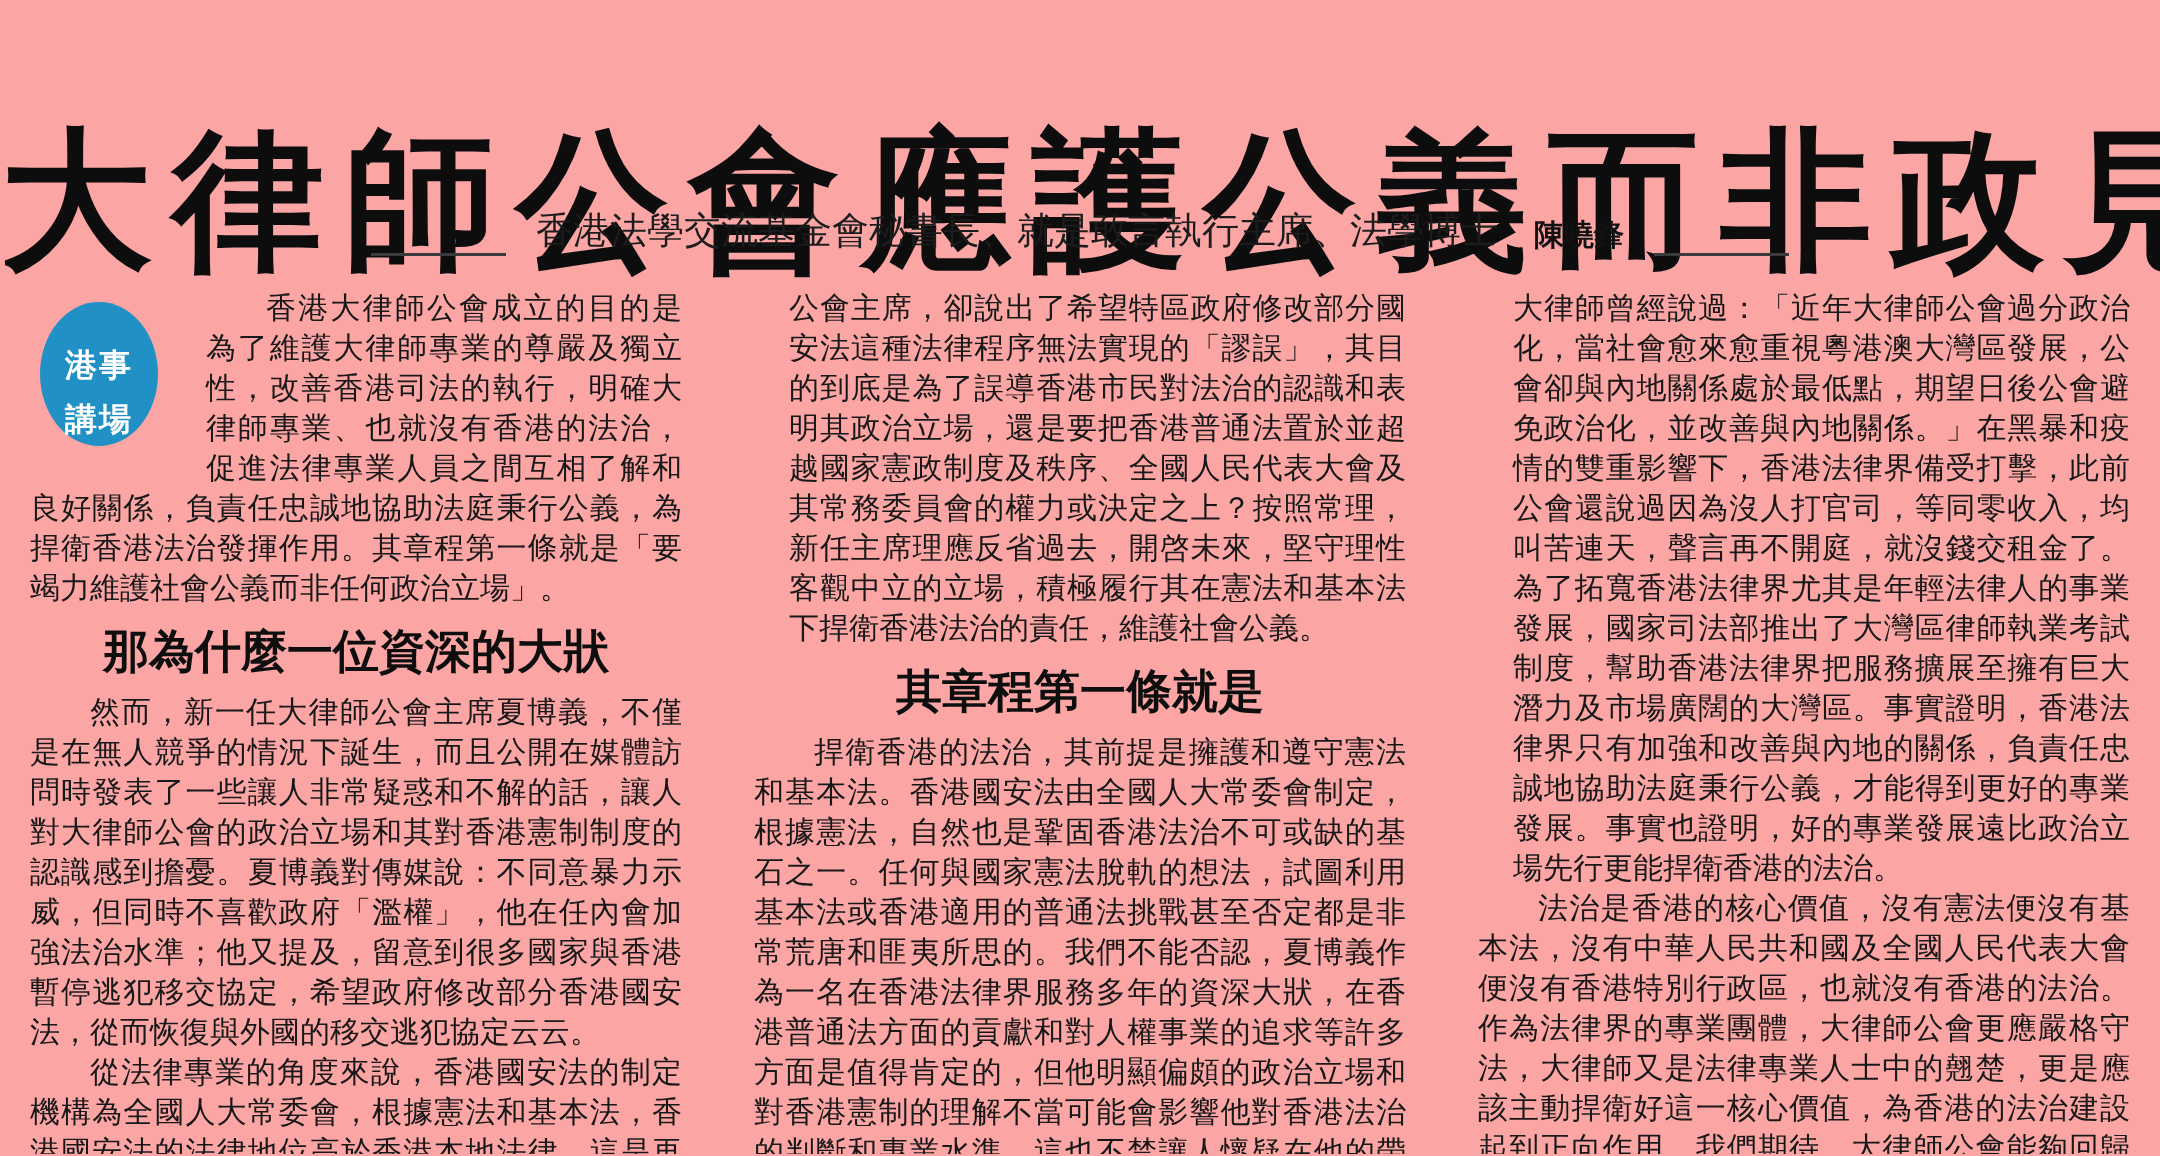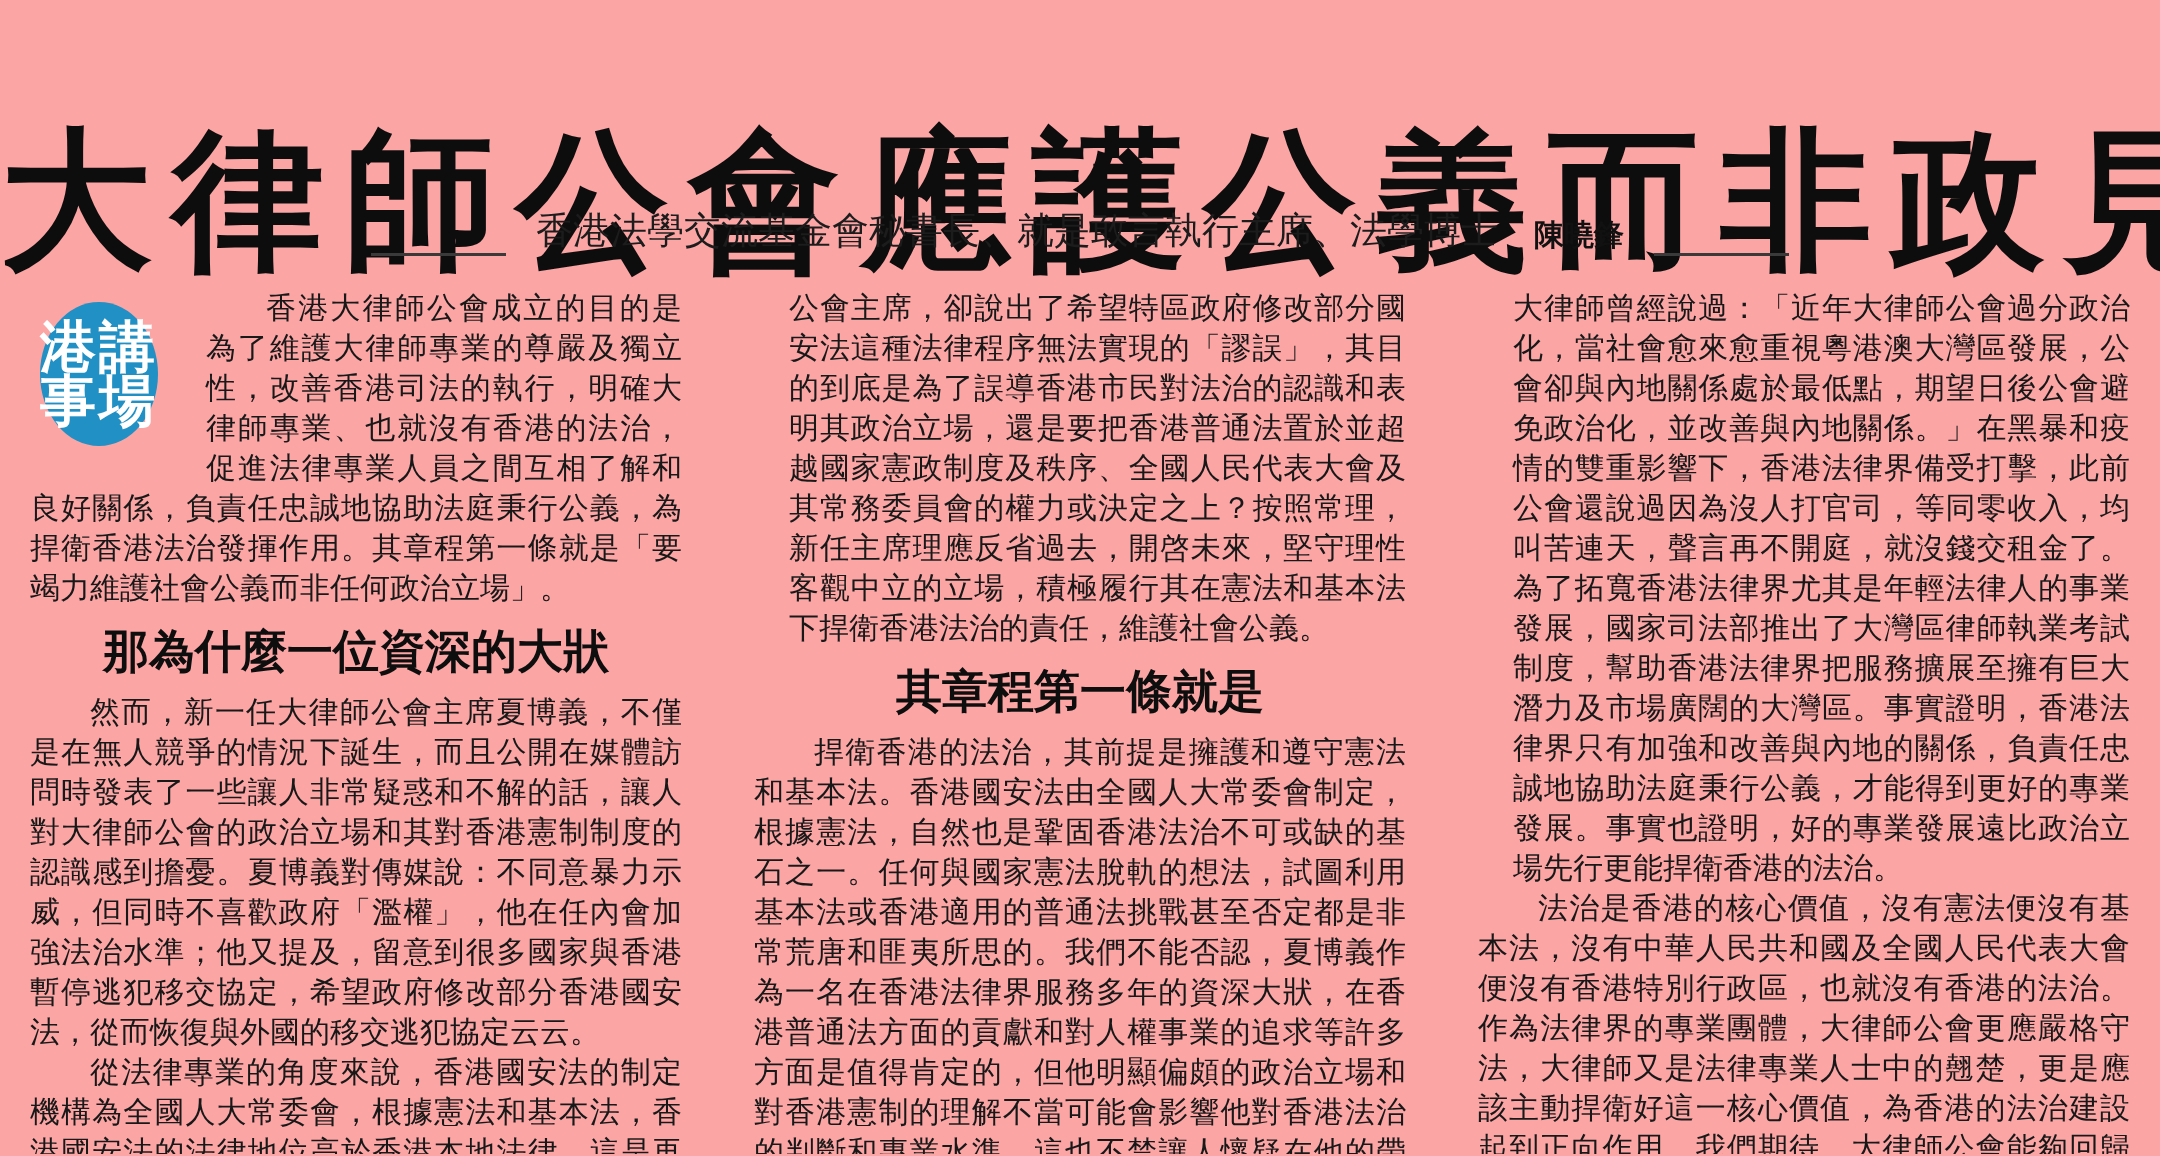--- a/index.html
+++ b/index.html
@@ -96,26 +96,26 @@
     float:left;
     width:176px; height:172px;
   }
   .badge {
     width:118px; height:144px;
     margin:14px 0 0 10px;
     border-radius:50%;
     background:#2090c5;
     color:#ffffff;
     display:flex;
-    flex-direction:row;
+    flex-direction:column;
     align-items:center;
-    justify-content:flex-start;
+    justify-content:flex-end;
     font-family:"DejaVu Sans", sans-serif;
     font-weight:bold;
-    font-size:56px;
+    font-size:32px;
     line-height:54px;
     letter-spacing:2px;
   }
 </style>
 </head>
 <body>
 
 <div class="page">
 
   <h1 class="headline">大律師公會應護公義而非政見</h1>

